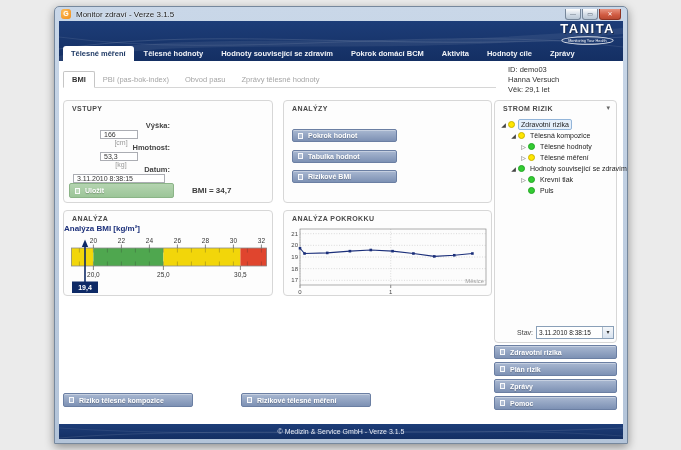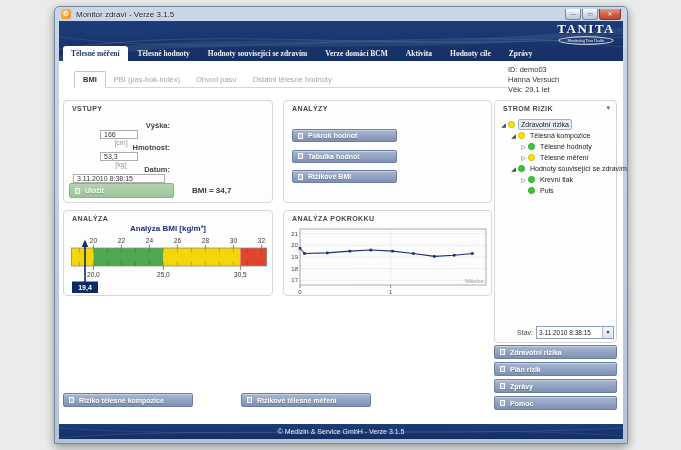--- a/index.html
+++ b/index.html
@@ -22,36 +22,36 @@
     color:#55606e; font-size:6px; line-height:10px; text-align:center; cursor:default; }
   .wb.close { width:22px; background:linear-gradient(#e8937f,#d05a41 60%,#b94a33); border-color:#8e3323; color:#fff; }
 
   .client { display:flex; flex-direction:column; height:418px; background:#fff; }
 
   .menubar { height:13px; background:linear-gradient(#f8f9fa,#eceef1); border-bottom:1px solid #d9dce0;
     display:flex; align-items:center; padding-left:2px; }
   .menu-item { font-size:8px; color:#222; padding:0 8px; line-height:12px; }
 
   
-  .banner { position:relative; height:40px; background:linear-gradient(#1d3d78,#142f63); overflow:visible;font-family:Liberation Serif, serif; }
+  .banner { position:relative; height:40px; background:linear-gradient(#1d3d78,#142f63); overflow:visible; }
   .banner svg.curves { position:absolute; inset:0; }
   .logo { position:absolute; right:8px; top:1px; text-align:center; }
   .logo-text { color:#fff; font-size:13px; font-weight:bold; letter-spacing:1.5px; line-height:13px;
     text-shadow:1px 1px 0 rgba(0,0,0,.4); }
   .logo-ellipse { margin-top:1px; border:1px solid rgba(255,255,255,.9); border-radius:50%;
     font-size:4px; color:#fff; padding:1px 4px; white-space:nowrap; transform:scale(.95); }
   .tabs { position:absolute; bottom:0; left:4px; display:flex; gap:2px; }
   .tab { font-size:7.5px; font-weight:bold; color:#f2f4f8; padding:3px 8px 2px;
     border-radius:3px 3px 0 0; line-height:10px; white-space:nowrap; }
   .tab.active { background:#fff; color:#16325f; }
 
   
   .content { position:relative; flex:1; background:#fff; }
 
-  .subtabs { position:absolute; left:15px; top:10px; width:433px; display:flex; align-items:flex-end;
+  .subtabs { position:absolute; left:4px; top:10px; width:433px; display:flex; align-items:flex-end;
     border-bottom:1px solid #d6d6d6; }
   .subtab { font-size:7.5px; color:#a5a5a5; padding:3px 8px 3px; white-space:nowrap; }
   .subtab.active { color:#333; font-weight:bold; background:#fff; border:1px solid #c6c6c6; border-bottom:1px solid #fff;
     margin-bottom:-1px; border-radius:2px 2px 0 0; }
 
   .userinfo { position:absolute; left:449px; top:4px; font-size:7.5px; color:#333; line-height:10px; }
 
   .panel { position:absolute; background:#fdfdfd; border:1px solid #d7d7d7; border-radius:4px; }
   .panel-h { font-size:7px; font-weight:bold; color:#4a4a4a; letter-spacing:.4px; padding:4px 0 0 8px; }
 
@@ -75,21 +75,21 @@
 
   .steel-btn { position:absolute; height:13px; background:linear-gradient(#a9b8d1,#7d91b4);
     border:1px solid #6b7fa3; border-radius:2px; display:flex; align-items:center; padding-left:5px;
     box-shadow:inset 0 1px 0 rgba(255,255,255,.35); }
   .btn-ico { width:5px; height:6px; border:1px solid rgba(255,255,255,.9); background:rgba(255,255,255,.25);
     margin-right:5px; flex:none; }
   .btn-label { font-size:7px; font-weight:bold; color:#fff; white-space:nowrap; text-shadow:0 1px 1px rgba(0,0,0,.25); }
 
   #analyzy-panel .steel-btn { left:8px; width:105px; }
 
-  .chart-title { position:absolute; left:0; top:13px; width:100%; text-align:center;
+  .chart-title { position:absolute; left:0; top:13px; width:100%; 
     font-size:8px; font-weight:bold; color:#1b2f7a; }
   #bmi-scale-svg { position:absolute; left:7px; top:25px; }
   #progress-svg  { position:absolute; left:2px; top:14px; }
 
   
   .tree-arrow { position:absolute; right:6px; top:3px; font-size:7px; color:#666; }
   #tree { position:absolute; left:0; top:18px; right:0; }
   .tree-row { height:11px; display:flex; align-items:center; font-size:7px; color:#222; white-space:nowrap; }
   .expander { width:9px; font-size:6px; color:#444; text-align:center; flex:none; }
   .dot { width:7px; height:7px; border-radius:50%; margin-right:3px; flex:none; }
@@ -139,34 +139,34 @@
           <path d="M0,16 C180,40 380,2 564,26" stroke="rgba(255,255,255,0.09)" stroke-width="1" fill="none"></path>
         </svg>
         <div class="logo">
           <div class="logo-text">TANITA</div>
           <div class="logo-ellipse">Monitoring Your Health</div>
         </div>
         <div class="tabs" id="tabs">
             <div class="tab active">Tělesné měření</div>
             <div class="tab">Tělesné hodnoty</div>
             <div class="tab">Hodnoty související se zdravím</div>
-            <div class="tab">Verze domácí BCM</div>
+            <div class="tab">Pokrok domácí BCM</div>
             <div class="tab">Aktivita</div>
             <div class="tab">Hodnoty cíle</div>
             <div class="tab">Zprávy</div>
           </div>
       </div>
 
       <div class="content" id="content">
 
         <div class="subtabs" id="subtabs">
             <div class="subtab active">BMI</div>
             <div class="subtab">PBI (pas-bok-index)</div>
             <div class="subtab">Obvod pasu</div>
-            <div class="subtab">Ostatní tělesné hodnoty</div>
+            <div class="subtab">Zprávy tělesné hodnoty</div>
           </div>
 
         <div class="userinfo">
           <div>ID: demo03</div>
           <div>Hanna Versuch</div>
           <div>Věk: 29,1 let</div>
         </div>
 
         <div class="panel" id="vstupy-panel">
           <div class="panel-h">VSTUPY</div>

